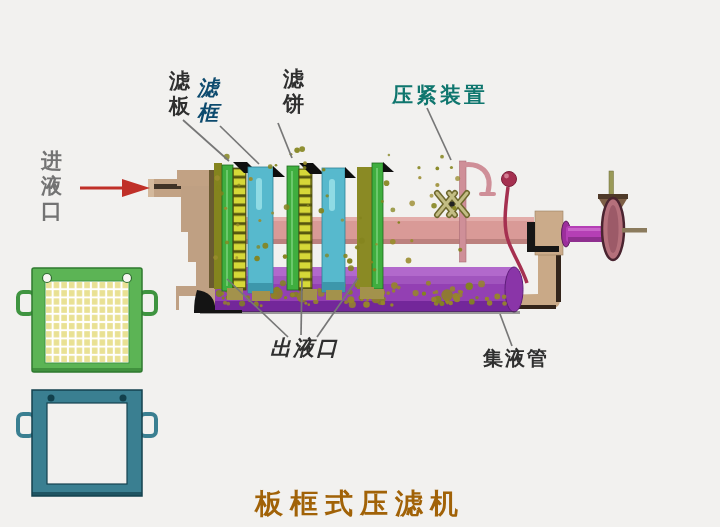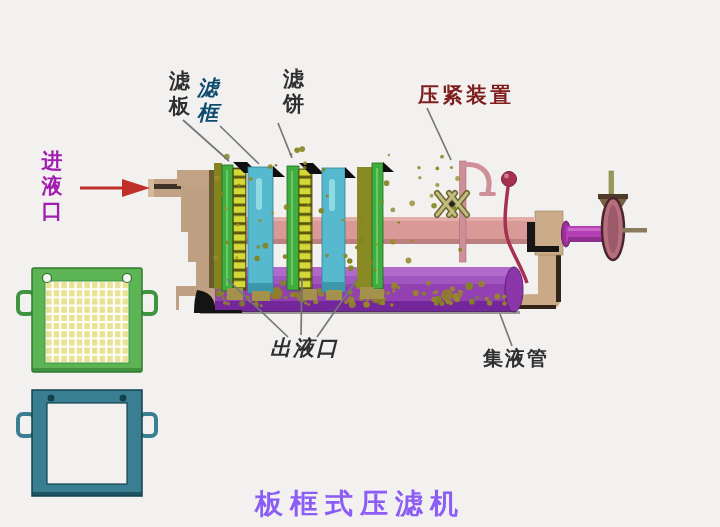--- a/index.html
+++ b/index.html
@@ -338,22 +338,22 @@
     <rect x="18" y="414" width="16" height="22" rx="5" fill="none" stroke="#3a7f91" stroke-width="4"></rect>
     <rect x="140" y="414" width="16" height="22" rx="5" fill="none" stroke="#3a7f91" stroke-width="4"></rect>
     <rect x="32" y="390" width="110" height="106" fill="#3a7f91" stroke="#14424f" stroke-width="1.5"></rect>
     <rect x="47" y="403" width="80" height="81" fill="#f2f1ef" stroke="#14424f" stroke-width="1.2"></rect>
     <circle cx="51" cy="398" r="3.5" fill="#12404c"></circle>
     <circle cx="123" cy="398" r="3.5" fill="#12404c"></circle>
     <rect x="32" y="492" width="110" height="4" fill="#14424f" opacity="0.7"></rect>
   </g>
 </svg>
 
-<div class="lbl vert lbl-inlet" style="color: #a21caf; text-align: center;">进液口</div>
+<div class="lbl vert lbl-inlet" style="color: #737373;">进液口</div>
 <div class="lbl vert lbl-plate" style="color: rgb(47, 47, 47); margin-left: 12px;">滤板</div>
 <div class="lbl vert lbl-frame" style="color: #0c4a6e; font-style: italic;">滤框</div>
 <div class="lbl vert lbl-cake" style="color: rgb(47, 47, 47); margin-left: 24px;">滤饼</div>
-<div class="lbl lbl-press" style="color: #7f1d1d; margin-left: 26px;">压紧装置</div>
+<div class="lbl lbl-press" style="color: #0f766e;">压紧装置</div>
 <div class="lbl lbl-outlet" style="color: rgb(47, 47, 47);">出液口</div>
 <div class="lbl lbl-collector" style="color: rgb(47, 47, 47);">集液管</div>
-<div class="title" style="color: #8b5cf6;">板框式压滤机</div>
+<div class="title" style="color: #a16207;">板框式压滤机</div>
 
 </div>
 
 </body></html>

